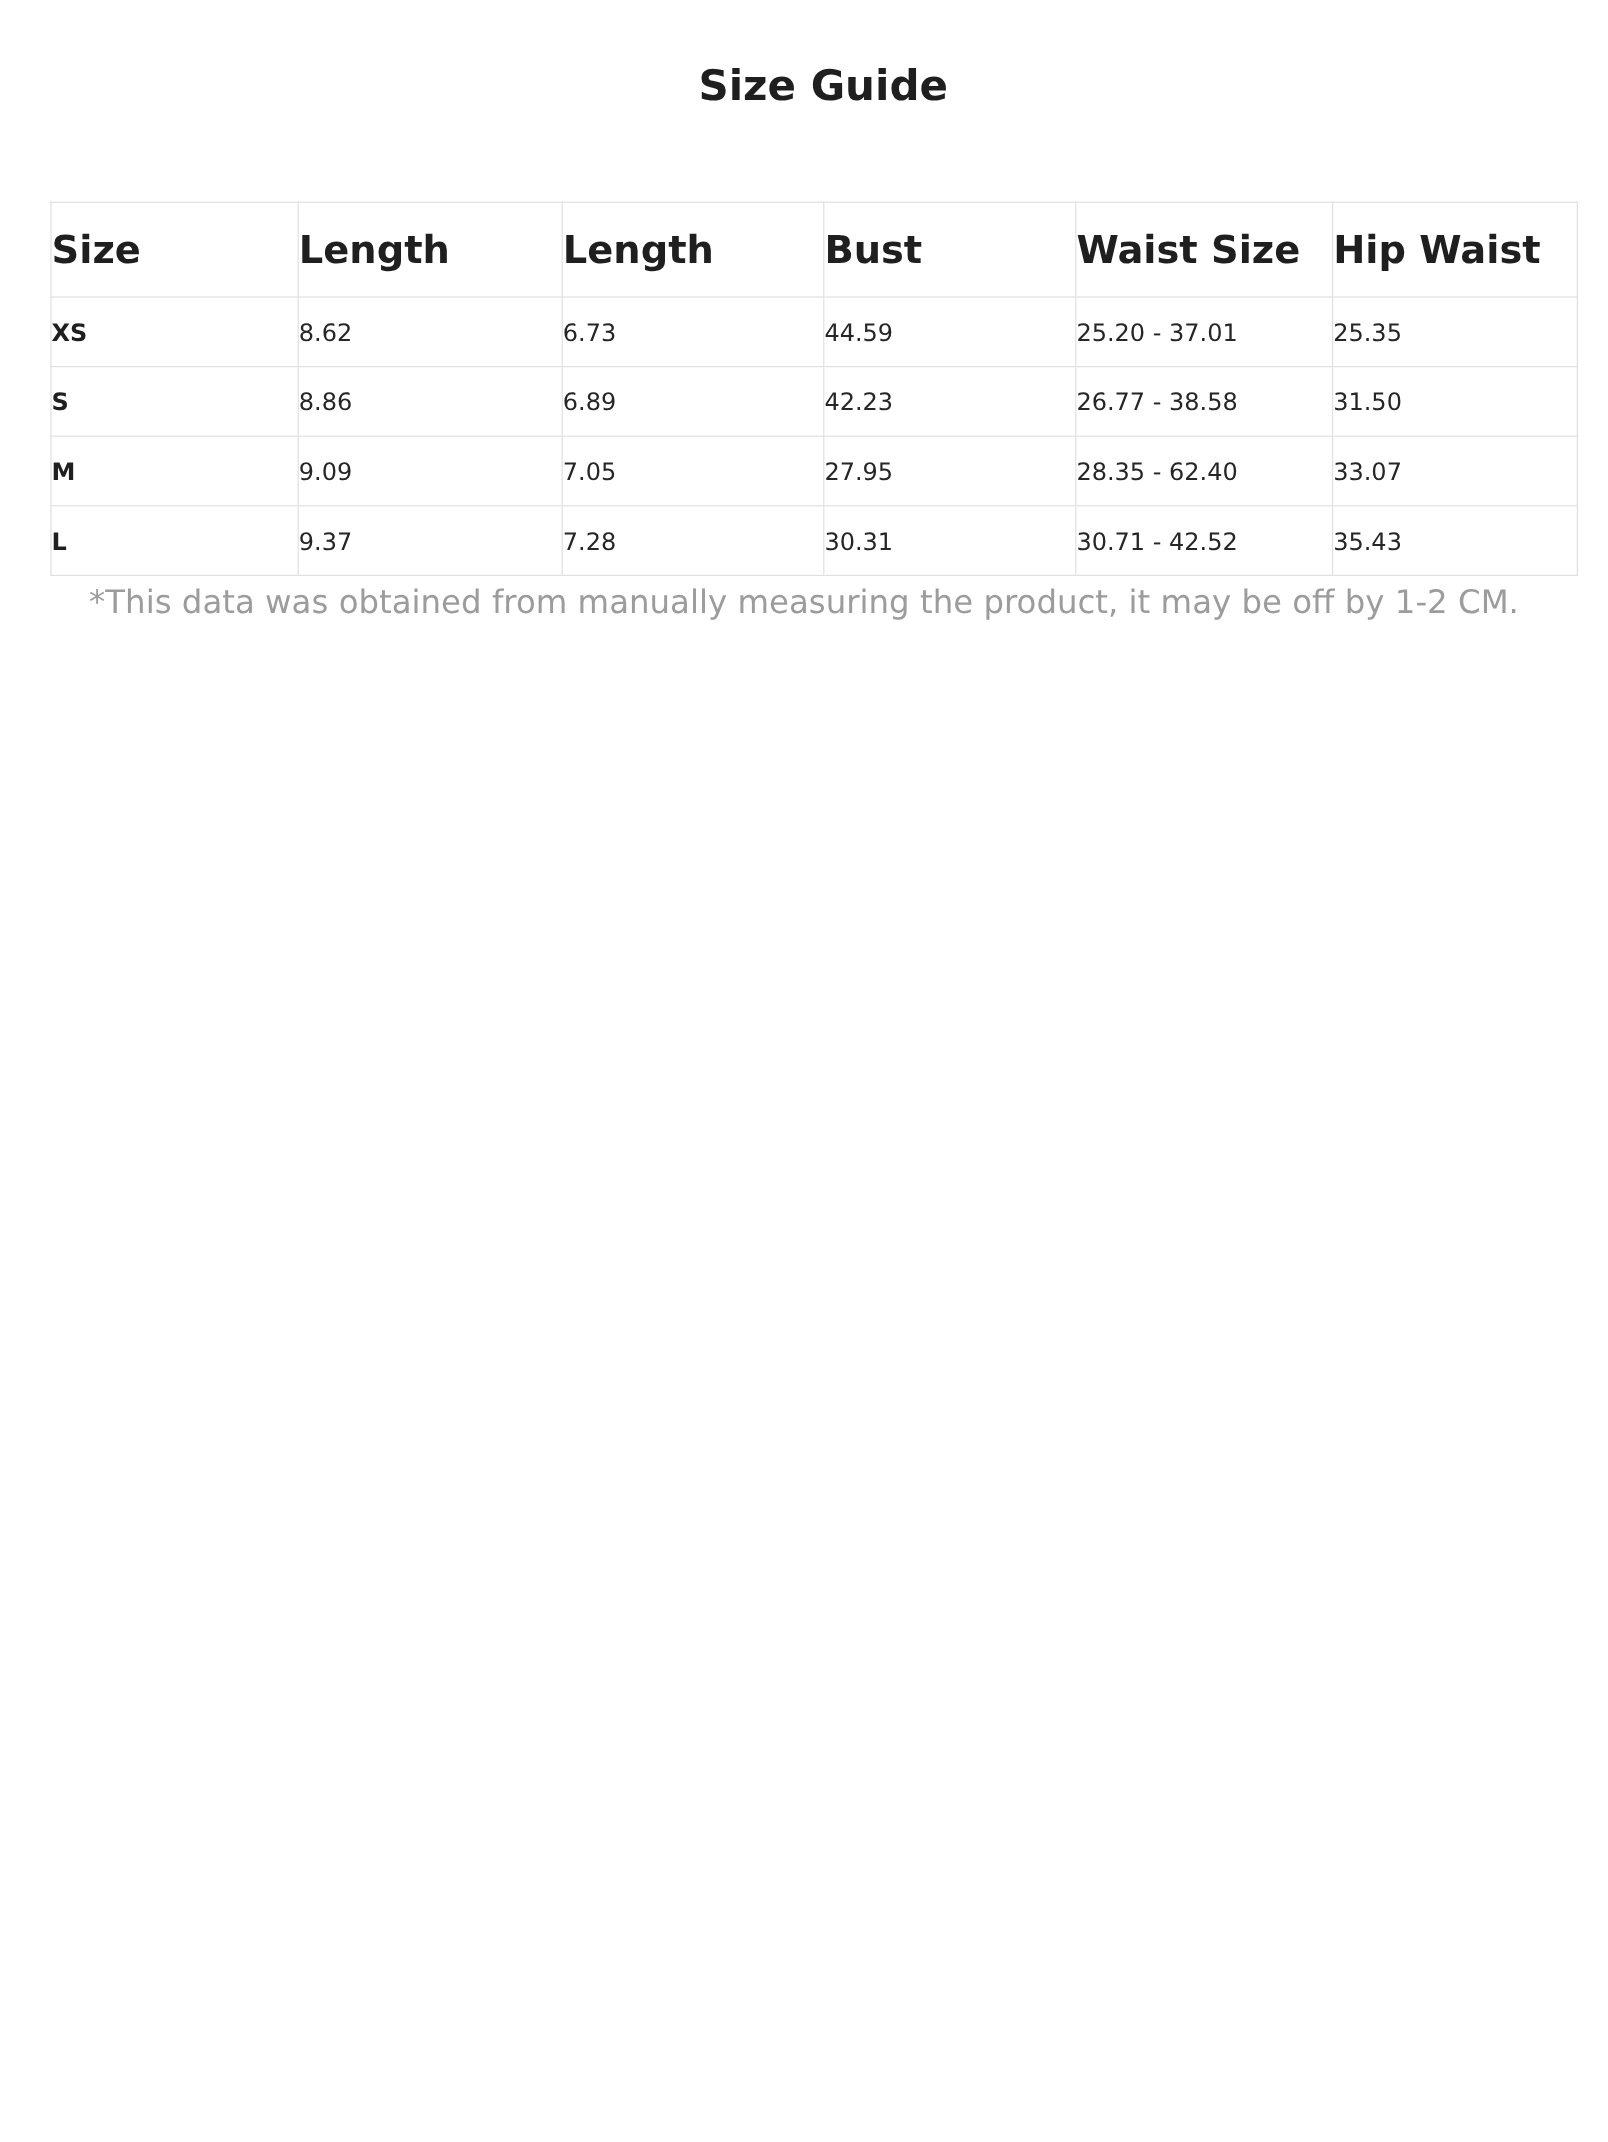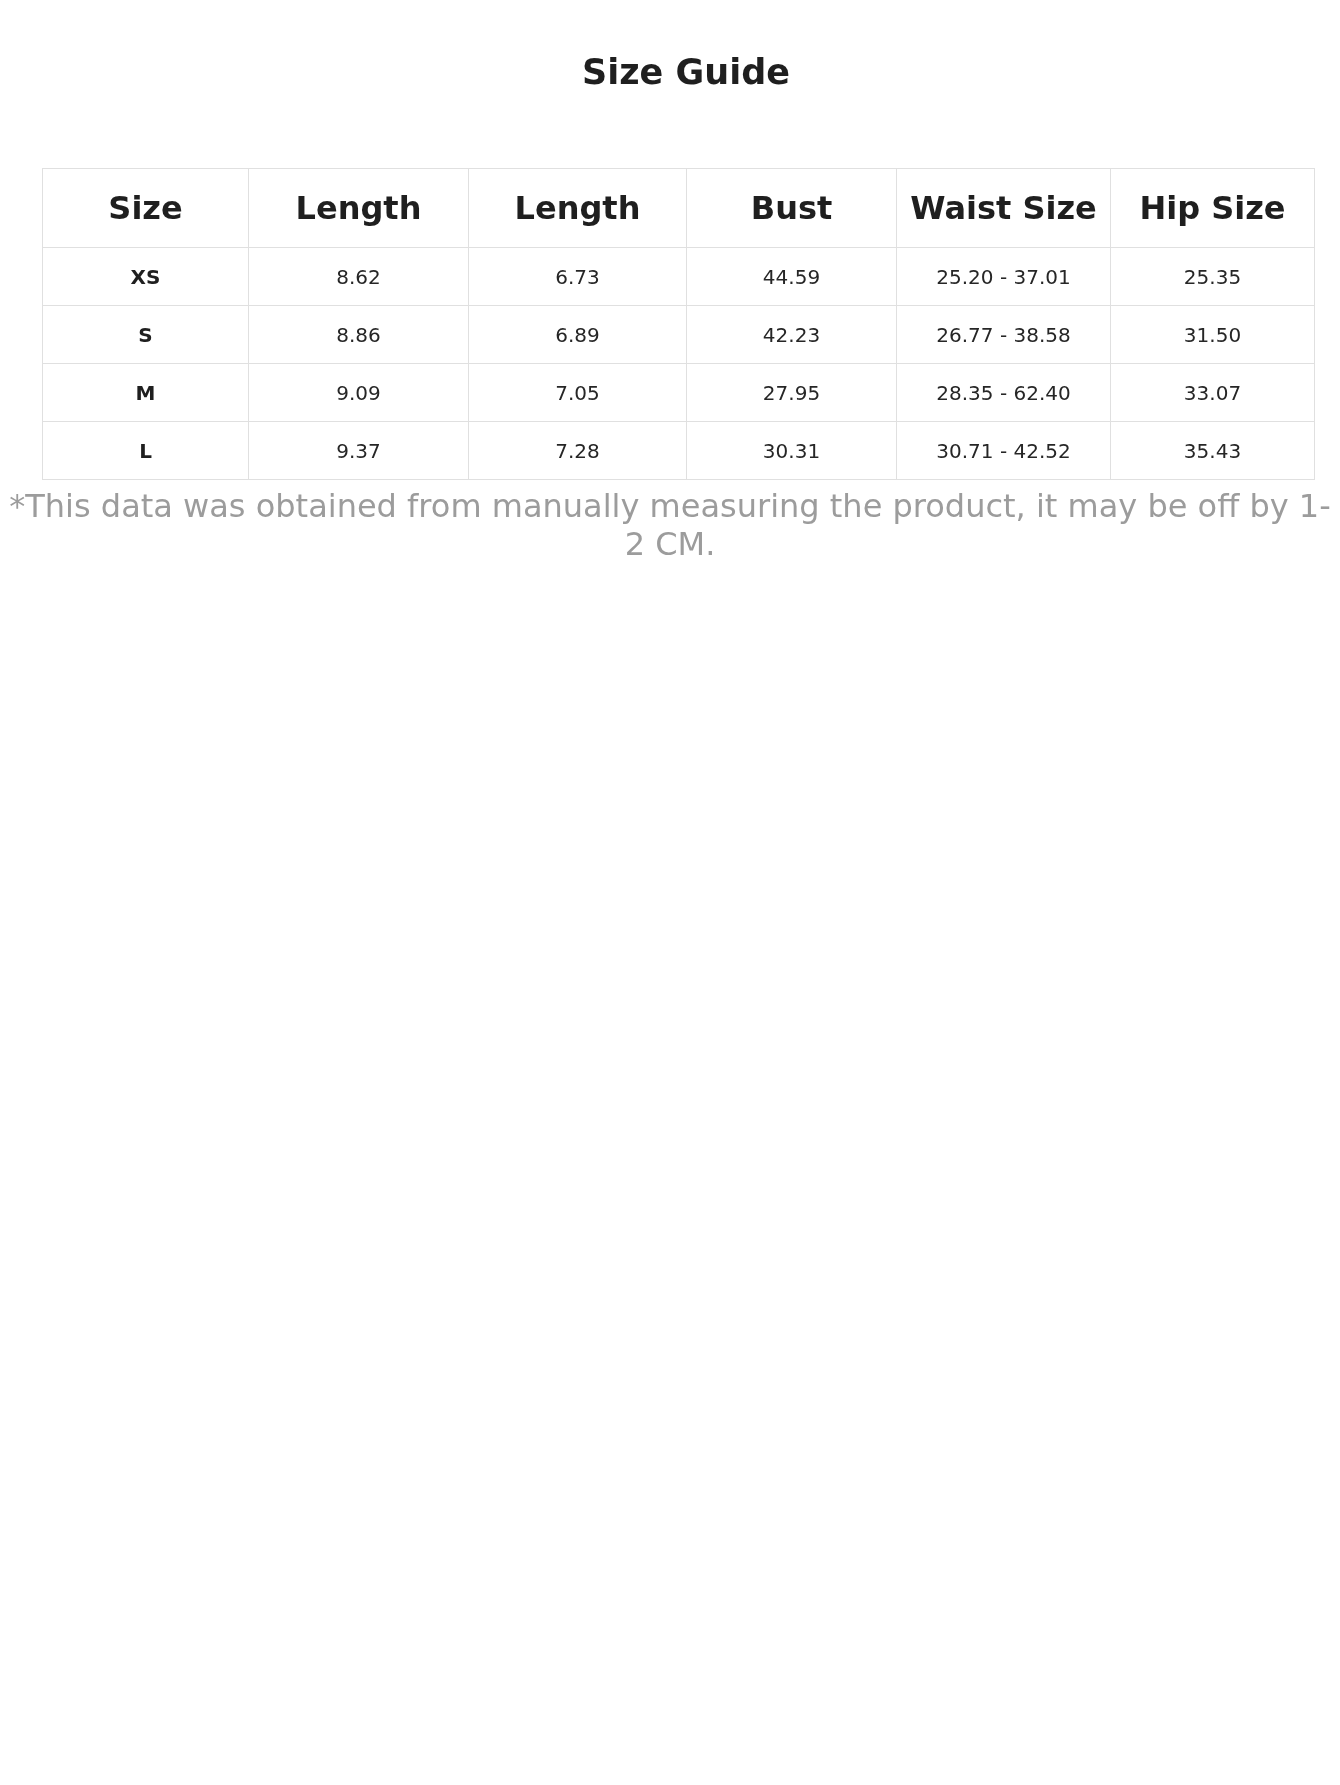--- a/index.html
+++ b/index.html
@@ -32,21 +32,21 @@
     left: 42px;
     top: 168px;
     width: 1272px;
     border-collapse: collapse;
     table-layout: fixed;
     background: #ffffff;
   }
   table.size-table th,
   table.size-table td {
     border: 1px solid #e0e0e0;
-    text-align: center;
+    text-align: left;
     vertical-align: middle;
     padding: 0;
     overflow: hidden;
     white-space: nowrap;
   }
   table.size-table thead th {
     height: 78px;
     font-size: 32px;
     font-weight: 700;
     color: #1f1f1f;
@@ -61,21 +61,21 @@
     font-weight: 700;
     color: #1f1f1f;
   }
   .footnote {
     position: absolute;
     top: 487px;
     left: 0;
     width: 100%;
     margin: 0;
     text-align: center;
-    font-size: 32px;
+    font-size: 27px;
     font-weight: 400;
     color: #9c9c9c;
   }
 </style>
 </head>
 <body>
 
 <div class="page">
 
   <h1 class="title">Size Guide</h1>
@@ -89,21 +89,21 @@
       <col style="width:214px">
       <col style="width:204px">
     </colgroup>
     <thead>
       <tr>
         <th>Size</th>
         <th>Length</th>
         <th>Length</th>
         <th>Bust</th>
         <th>Waist Size</th>
-        <th>Hip Size</th>
+        <th>Hip Waist</th>
       </tr>
     </thead>
     <tbody>
       <tr>
         <td class="size-cell">XS</td>
         <td>8.62</td>
         <td>6.73</td>
         <td>44.59</td>
         <td>25.20 - 37.01</td>
         <td>25.35</td>

